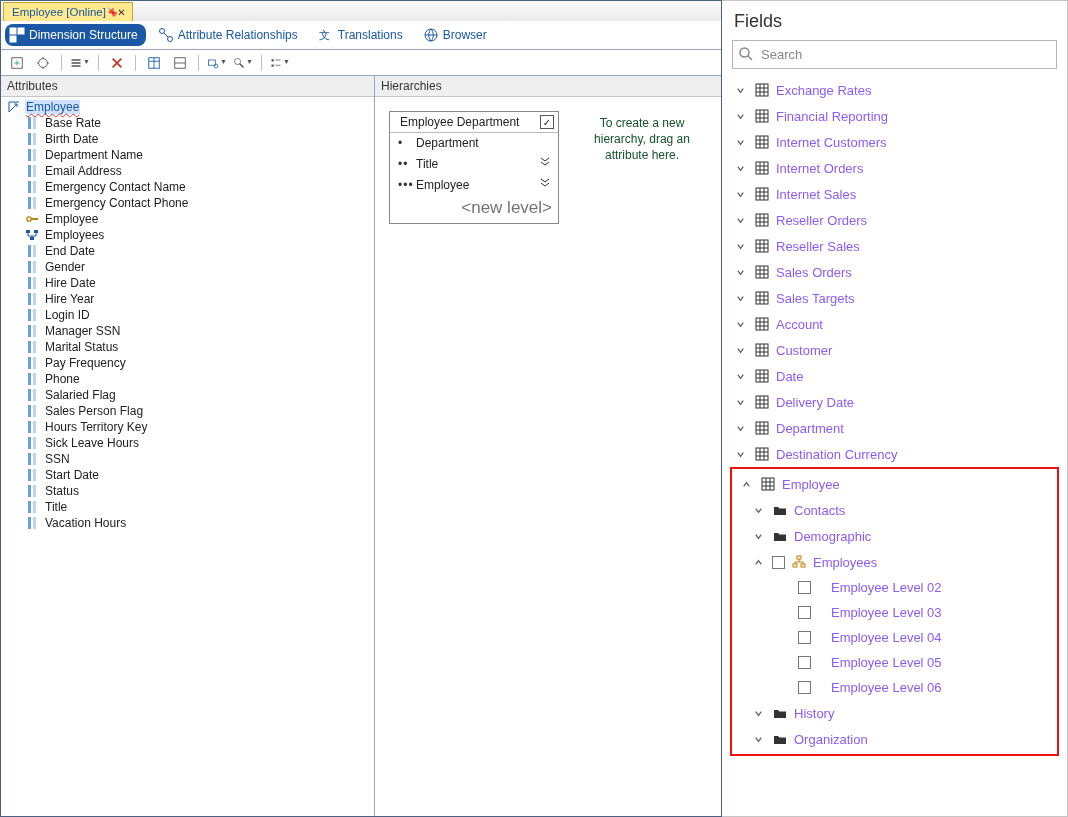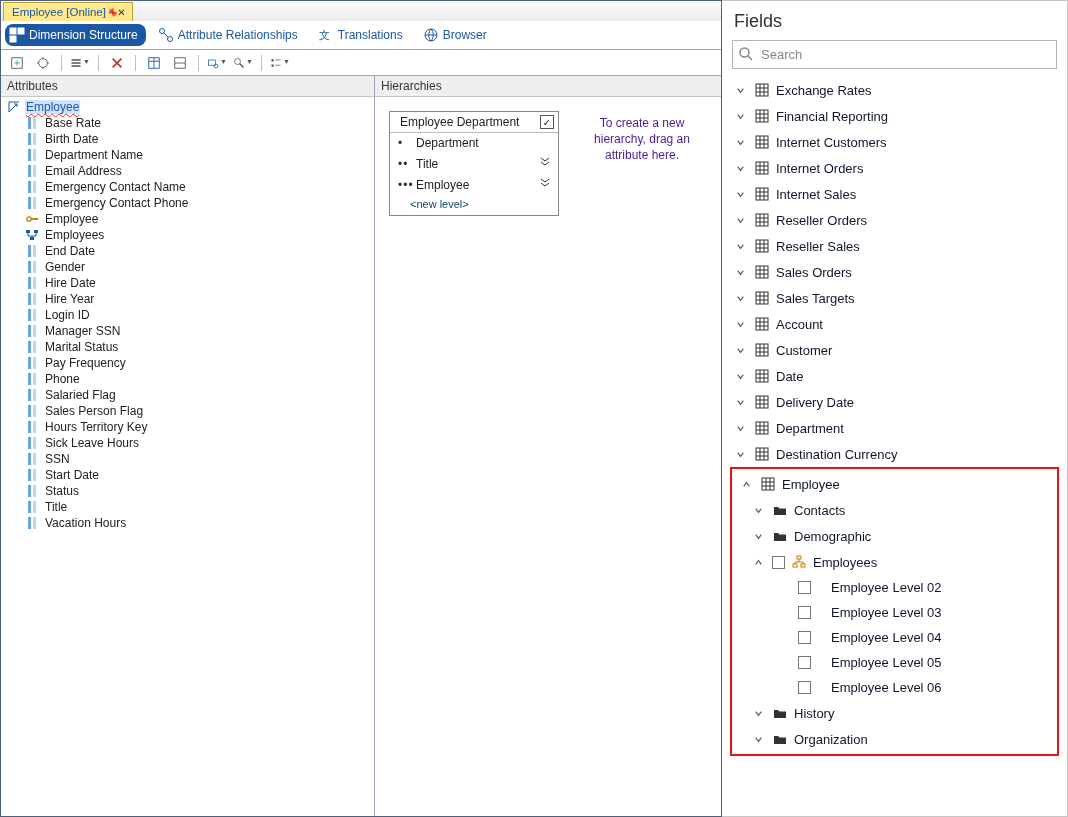--- a/index.html
+++ b/index.html
@@ -35,30 +35,30 @@
   .attr-ic { width:14px; height:14px; display:inline-flex; }
   .attr-ic svg { width:14px; height:14px; }
   
   .hier-area { padding:14px; display:flex; gap:18px; align-items:flex-start; }
   .hier-box { width:170px; border:1px solid #888; background:#fff; }
   .hier-title { display:flex; align-items:center; justify-content:space-between; padding:3px 4px 3px 10px; border-bottom:1px solid #bbb; font-size:12px; }
   .hier-title .chk { width:14px; height:14px; border:1px solid #555; display:flex; align-items:center; justify-content:center; font-size:10px; }
   .hier-level { display:flex; align-items:center; justify-content:space-between; padding:3px 6px 3px 8px; font-size:12px; }
   .dots { color:#333; letter-spacing:1px; width:14px; display:inline-block; }
   .dbl-down { width:14px; text-align:center; color:#333; }
-  .new-level { color:#0c4a6e; padding:3px 6px 5px 20px; font-size:11px; }
-  .hint { color:#4c1d95; font-size:12px; text-align:center; width:130px; line-height:1.35; margin-top:4px; }
+  .new-level { color:#737373; padding:3px 6px 5px 20px; font-size:17px;text-align:right; }
+  .hint { color:#14532d; font-size:12px; text-align:center; width:130px; line-height:1.35; margin-top:4px; }
   
   .fields-head { font-size:18px; padding:10px 12px 8px 12px; color:#333; }
   .search-wrap { margin:0 10px 8px 10px; position:relative; }
   .search-input { width:100%; padding:6px 8px 6px 28px; border:1px solid #b5b5b5; font-size:13px; color:#555; outline:none; }
   .search-input::placeholder { color:#888; }
   .search-ic { position:absolute; left:6px; top:6px; color:#888; }
   .fields-list { flex:1; overflow:auto; padding:0 4px 10px 4px; }
-  .field-row { display:flex; align-items:center; gap:6px; padding:5px 2px 5px 6px; font-size:13px; color:#0f172a; }
+  .field-row { display:flex; align-items:center; gap:6px; padding:5px 2px 5px 6px; font-size:13px; color:#8b5cf6; }
   .caret { width:16px; height:16px; display:flex; align-items:center; justify-content:center; color:#666; cursor:pointer; }
   .tbl-ic { width:16px; height:16px; display:flex; align-items:center; justify-content:center; }
   .tbl-ic svg { width:14px; height:14px; }
   .folder-ic svg { width:14px; height:14px; }
   .indent1 { padding-left:18px; }
   .indent3 { padding-left:66px; }
   .chkbox { width:13px; height:13px; border:1px solid #777; background:#fff; display:inline-block; }
   .highlight-box { border:2px solid #e11; margin:0 4px 0 4px; padding-top:2px; padding-bottom:2px; }
   .drop-arrow { font-size:7px; color:#555; margin-left:1px; display:inline-block; transform:translateY(-1px); }
 </style>

